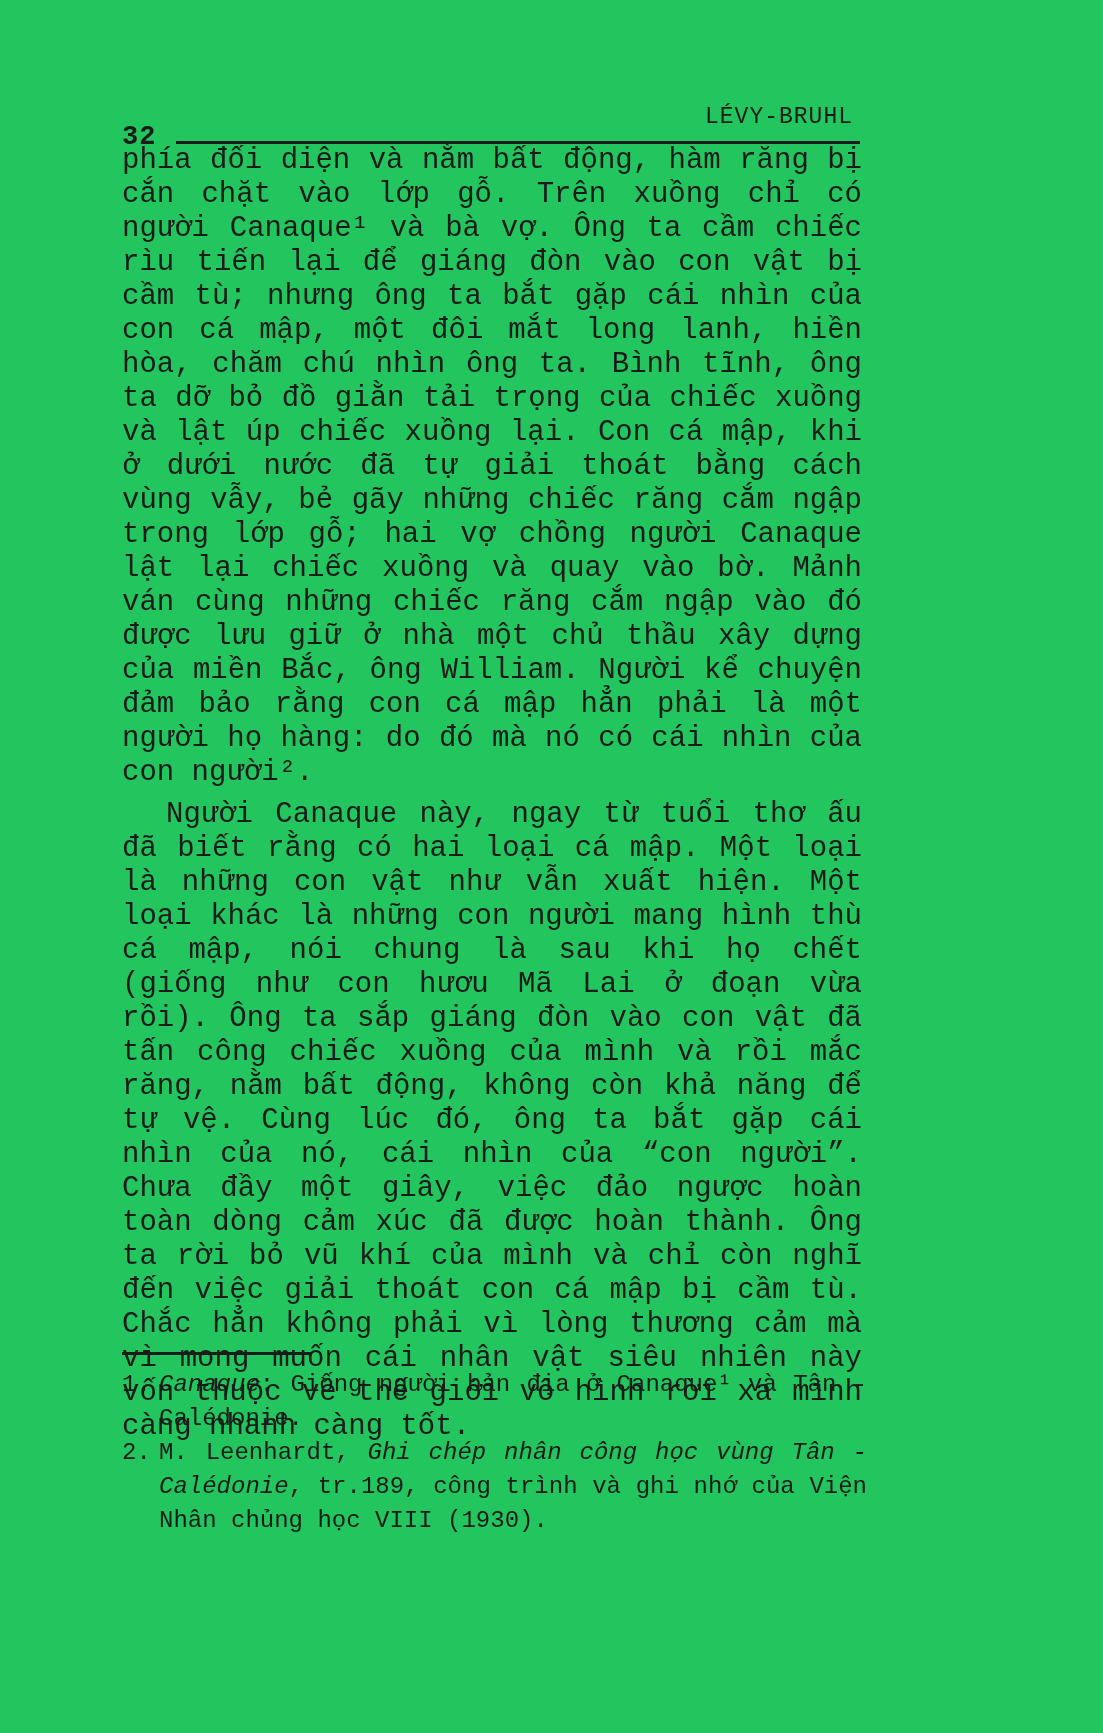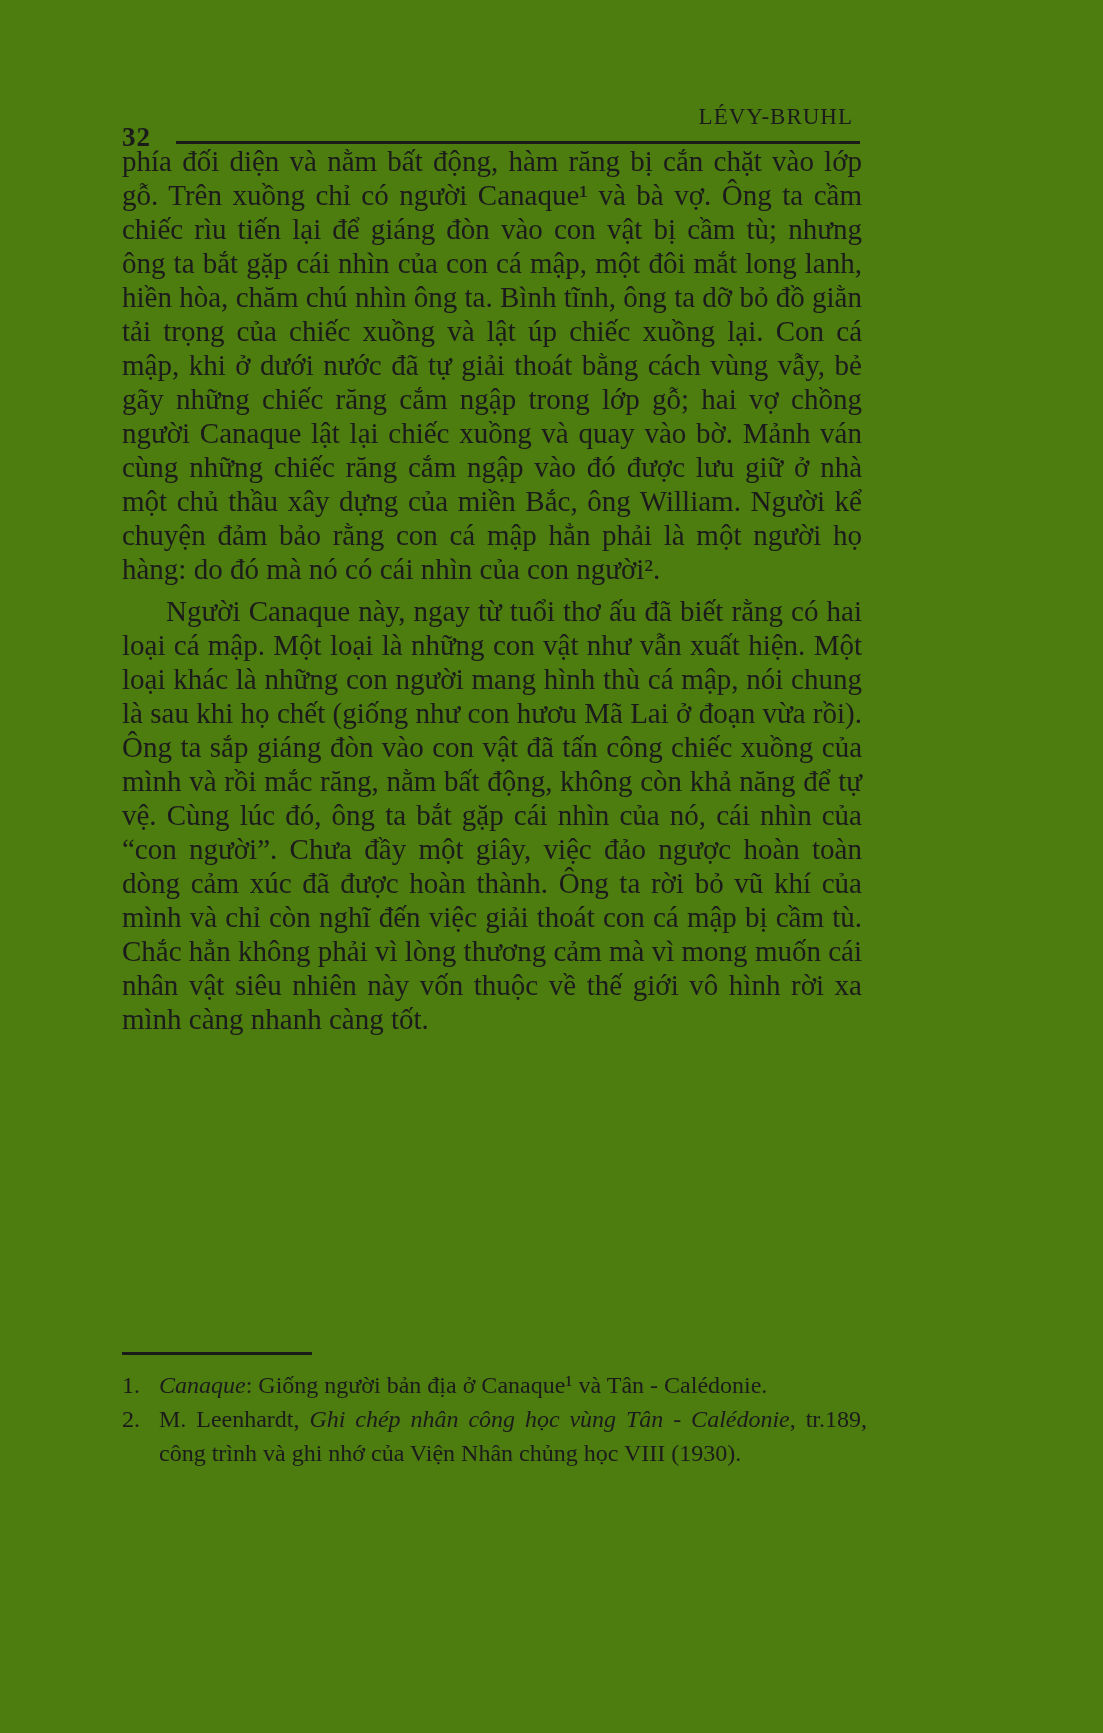--- a/index.html
+++ b/index.html
@@ -6,23 +6,23 @@
   html, body {
     margin: 0;
     padding: 0;
     background: #888;
   }
   .page {
     position: relative;
     width: 1103px;
     height: 1733px;
     margin: 0 auto;
-    background: #4d7c0f;
+    background: #22c55e;
     color: #1b1b1b;
-    font-family: Liberation Serif, serif;
+    font-family: Liberation Mono, monospace;
     overflow: hidden;
   }
 
   
   .page-number {
     position: absolute;
     left: 122px;
     top: 122px;
     font-size: 27px;
     font-weight: bold;

